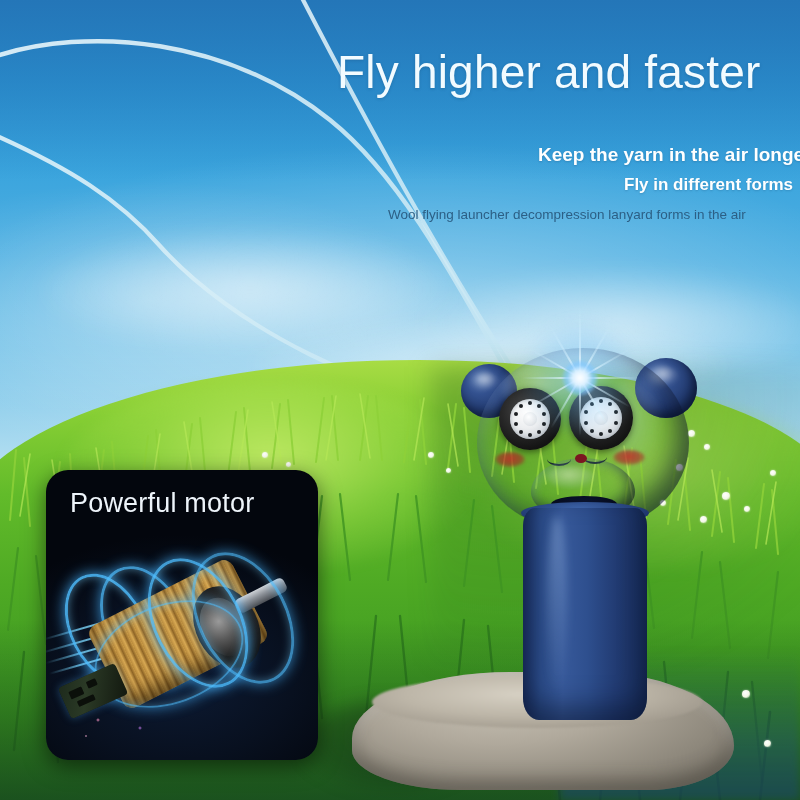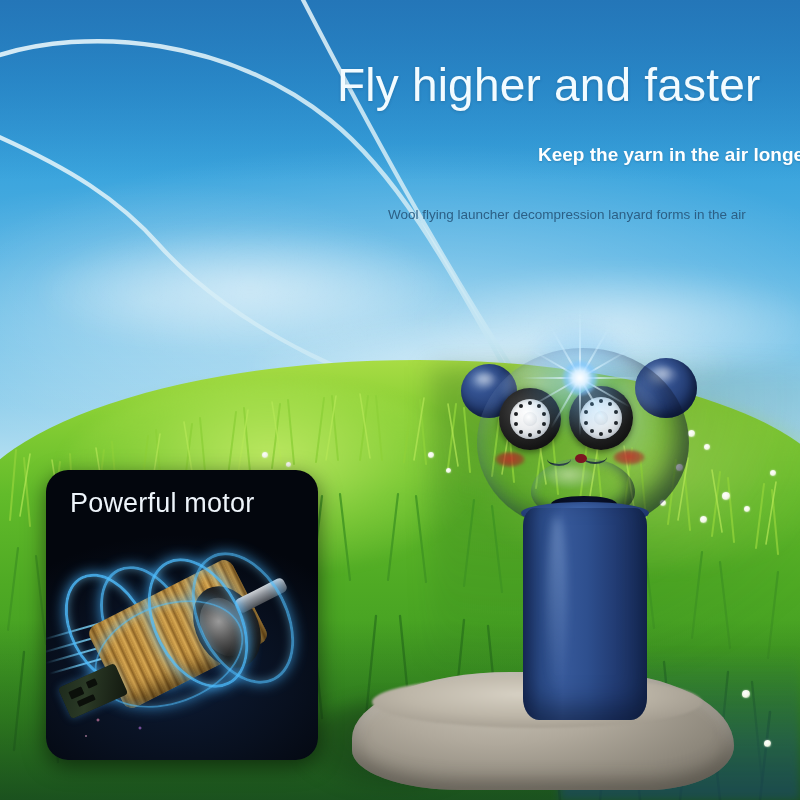--- a/index.html
+++ b/index.html
@@ -39,21 +39,21 @@
     background:radial-gradient(ellipse at 50% 50%, rgba(255,255,255,0.55) 0%, rgba(255,255,255,0.22) 45%, rgba(255,255,255,0) 75%);
     filter:blur(10px);
   }
 
   
   .yarn-layer{position:absolute;left:0;top:0;width:800px;height:800px;pointer-events:none;}
 
   
   .headline{
     position:absolute;
-    left:337px;top:58px;
+    left:337px;top:45px;
     font-size:46px;
     font-weight:300;
     color:#f2fbff;
     letter-spacing:0.2px;
     white-space:nowrap;
     text-shadow:0 1px 3px rgba(20,70,110,0.30);
   }
   .sub1{
     position:absolute;
     left:538px;top:144px;
@@ -602,20 +602,21 @@
       <div class="ray" style="transform:rotate(240deg);"></div>
       <div class="ray" style="transform:rotate(270deg);"></div>
       <div class="ray" style="transform:rotate(300deg);"></div>
       <div class="ray" style="transform:rotate(330deg);"></div>
       <div class="flare-core"></div>
     </div>
   </div>
 
   <div class="headline">Fly higher and faster</div>
   <div class="sub1">Keep the yarn in the air longer</div>
+  <div class="sub2">Fly in different forms</div>
   <div class="sub3">Wool flying launcher decompression lanyard forms in the air</div>
 
   <div class="panel">
     <div class="panel-title">Powerful motor</div>
 
     <div class="motor">
 
       <div class="speed-line" style="left:-4px;top:100px;width:90px;transform:rotate(-16deg);"></div>
       <div class="speed-line" style="left:-6px;top:112px;width:100px;transform:rotate(-16deg);"></div>
       <div class="speed-line" style="left:-2px;top:124px;width:88px;transform:rotate(-16deg);"></div>

